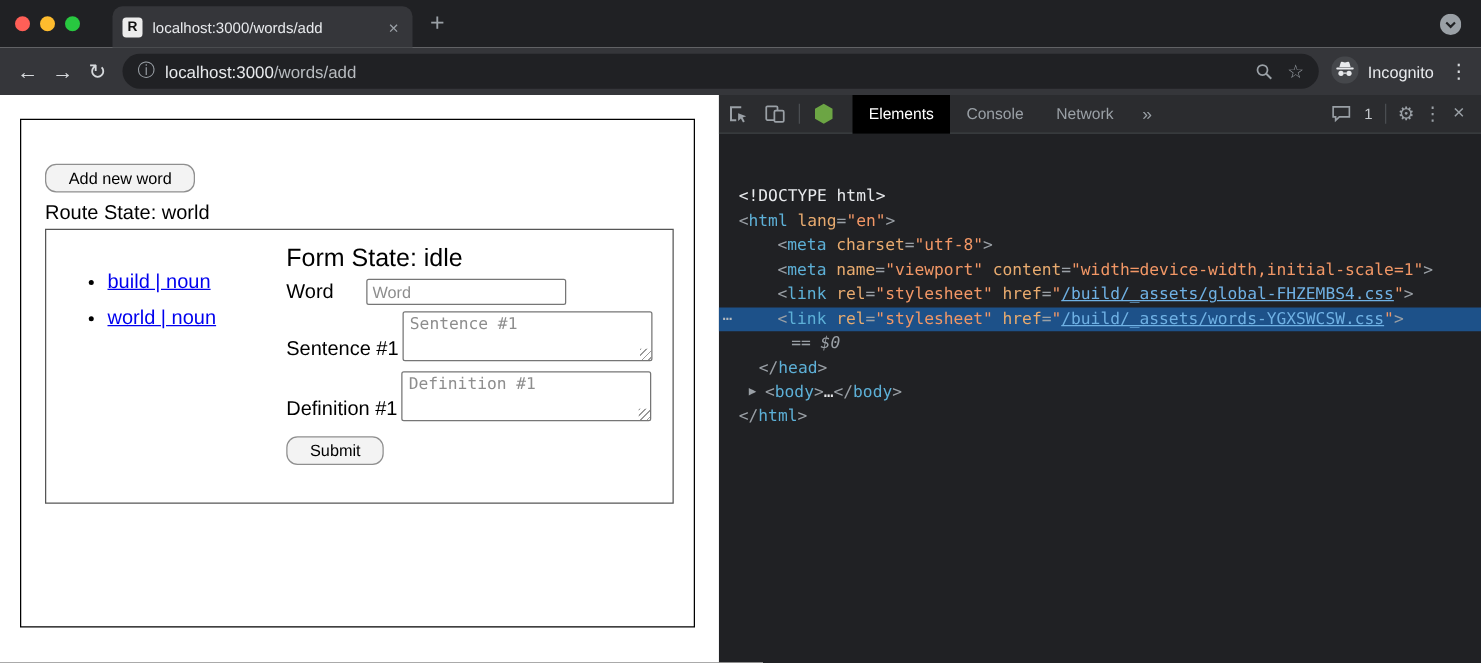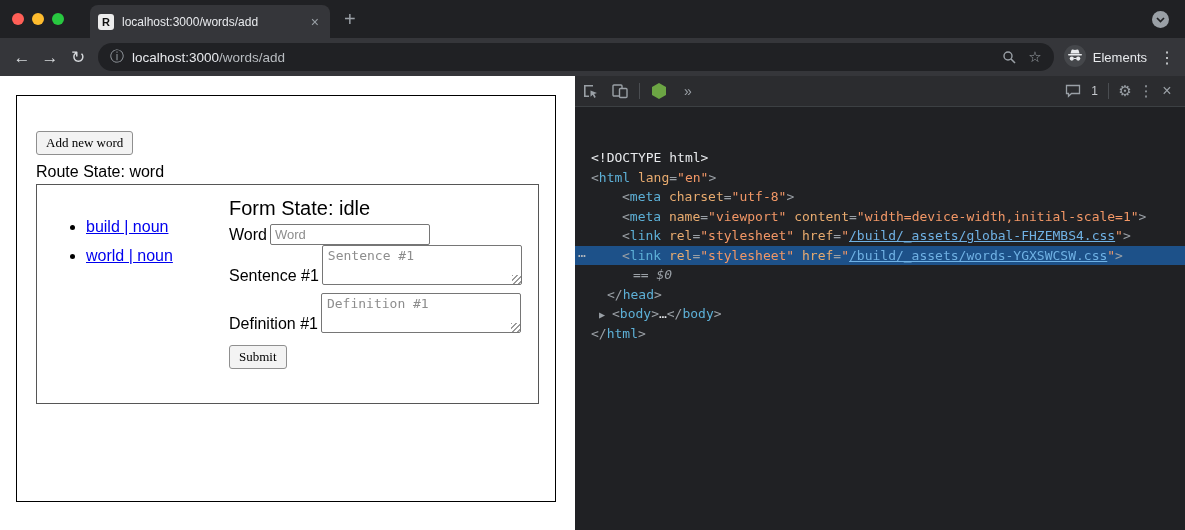--- a/index.html
+++ b/index.html
@@ -34,33 +34,33 @@
 
   
   .content{display:flex;height:454px;}
   .pagearea{width:575px;background:#fff;position:relative;}
   .devtools{width:610px;background:#202124;display:flex;flex-direction:column;}
 
   
   .page-box{position:absolute;left:16px;top:19px;width:540px;height:407px;border:1px solid #000;padding-left:19px;}
   .page-box h1{margin:50px 0 0 0;font-size:30px;line-height:34px;font-weight:bold;color:#000;}
   .btnrow{margin-top:35px;}
-  .btn{font-family:Liberation Serif, serif;font-size:13px;padding:3px 9px;background:#f3f3f3;border:1px solid #8f8f8f;border-radius:3px;color:#000;}
+  .btn{font-family:Liberation Sans, sans-serif;font-size:13px;padding:3px 18px;background:#f3f3f3;border:1px solid #8f8f8f;border-radius:9px;color:#000;}
   .route-state{margin-top:7px;font-size:16px;line-height:19px;color:#000;}
   .inner-box{margin-top:3px;width:503px;height:220px;border:1px solid #565656;display:flex;}
   ul.words{width:192px;margin:32px 0 0 0;padding-left:49px;list-style:disc;flex:none;}
   ul.words li{margin-bottom:10px;font-size:16px;line-height:19px;color:#000;}
   ul.words a{color:var(--link,#0000EE);text-decoration:underline;}
   .form{flex:1;padding-top:14px;}
   .form-state{font-size:20px;line-height:19px;margin-bottom:6px;color:#000;}
   .frow{display:flex;}
   .frow label{font-size:16px;line-height:19px;margin-right:3px;color:#000;}
   .center{align-items:center;}
   .end{align-items:flex-end;}
-  .row-word{}
+  .row-word{margin-bottom:5px;gap:23px;}
   .row-type{margin-bottom:3px;}
   .row-sent{margin-bottom:8px;}
   .row-def{margin-bottom:12px;}
   .txt{width:160px;height:21px;border:1px solid #767676;border-radius:2px;font-family:"Liberation Sans",sans-serif;font-size:13px;padding:1px 4px;color:#333;}
   .txt::placeholder{color:#8d8d8d;}
   .select{width:81px;height:21px;border:1px solid #767676;border-radius:3px;background:#fff;display:flex;align-items:center;padding:0 5px;font-size:13px;color:#000;}
   .caret{margin-left:auto;width:0;height:0;border-left:4px solid transparent;border-right:4px solid transparent;border-top:5px solid #444;}
   .ta{width:200px;height:40px;border:1px solid #767676;border-radius:2px;resize:none;font-family:"DejaVu Sans Mono",monospace;font-size:13px;padding:2px 5px;color:#333;
       background-image:repeating-linear-gradient(135deg,#9a9a9a 0 1px,transparent 1px 3.5px);
       background-size:9px 9px;background-position:right bottom;background-repeat:no-repeat;}
@@ -141,33 +141,33 @@
             <circle cx="11" cy="11" r="11" fill="#45474b"></circle>
             <g fill="#e8eaed">
               <rect x="4" y="9" width="14" height="1.6" rx="0.8"></rect>
               <path d="M6.5 8.5l1-3.4c0.1-0.5 0.6-0.8 1.1-0.7l2.4 0.5 2.4-0.5c0.5-0.1 1 0.2 1.1 0.7l1 3.4z"></path>
               <circle cx="7.8" cy="13.6" r="2.1"></circle>
               <circle cx="14.2" cy="13.6" r="2.1"></circle>
               <rect x="9.9" y="13" width="2.2" height="1"></rect>
             </g>
           </svg>
       </span>
-      <span>Elements</span>
+      <span>Incognito</span>
     </div>
     <span class="menu">⋮</span>
   </div>
 
   <div class="content">
 
     <div class="pagearea">
       <div class="page-box">
         <div class="btnrow">
           <button class="btn">Add new word</button>
         </div>
-        <div class="route-state">Route State: word</div>
+        <div class="route-state">Route State: world</div>
         <div class="inner-box">
           <ul class="words">
               <li><a href="#">build | noun</a></li>
               <li><a href="#">world | noun</a></li>
             </ul>
           <div class="form">
             <div class="form-state">Form State: idle</div>
             <div class="frow center row-word">
               <label>Word</label>
               <input class="txt" placeholder="Word" style="">
@@ -201,20 +201,25 @@
               <rect x="2" y="3" width="9" height="11" rx="1" fill="none" stroke="#9aa0a6" stroke-width="1.4"></rect>
               <rect x="8.5" y="6.5" width="7.5" height="9" rx="1" fill="#2b2c2f" stroke="#9aa0a6" stroke-width="1.4"></rect>
             </svg>
         </span>
         <span class="dt-sep"></span>
         <span class="dt-icon">
           <svg width="16" height="18" viewBox="0 0 16 18">
               <polygon points="8,1 15,5 15,13 8,17 1,13 1,5" fill="#6ca544"></polygon>
             </svg>
         </span>
+        <div class="dt-tabs">
+            <div class="dt-tab active">Elements</div>
+            <div class="dt-tab">Console</div>
+            <div class="dt-tab">Network</div>
+          </div>
         <span class="dt-more">»</span>
         <div class="dt-right">
           <span class="dt-icon">
             <svg width="16" height="14" viewBox="0 0 16 14">
                 <path d="M1.5 1.5h13v8h-8l-3 2.8V9.5h-2z" fill="none" stroke="#9aa0a6" stroke-width="1.3"></path>
               </svg>
           </span>
           <span class="issue-count">1</span>
           <span class="dt-sep"></span>
           <span class="dt-gear">⚙</span>

